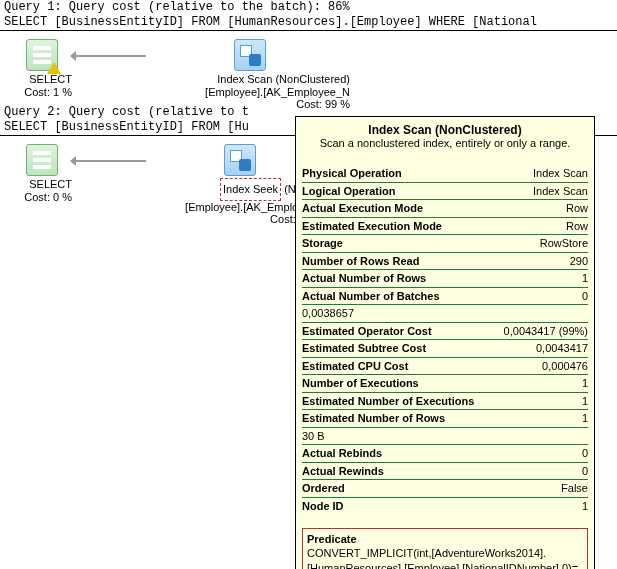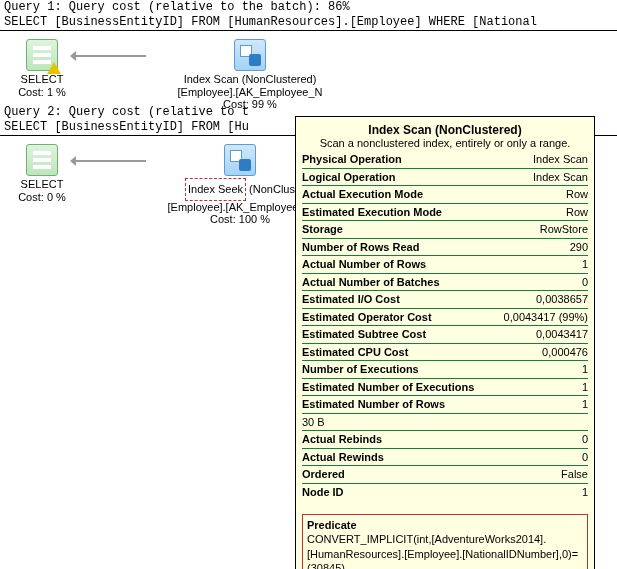--- a/index.html
+++ b/index.html
@@ -21,21 +21,21 @@
     border-bottom: 1px solid #000;
     white-space: pre;
     line-height: 1.25;
   }
   .plan {
     position: relative;
     height: 74px;
   }
   .node {
     position: absolute;
-    text-align: center;
+    text-align: right;
     font-family: Arial, sans-serif;
     font-size: 11px;
     line-height: 1.15;
   }
   .icon {
     width: 32px;
     height: 32px;
     margin: 0 auto 2px;
     position: relative;
   }
@@ -110,21 +110,21 @@
     padding: 4px 6px 6px;
   }
   .tooltip-title {
     text-align: center;
     font-weight: bold;
     font-size: 12px;
     margin: 2px 0 0;
   }
   .tooltip-sub {
     text-align: center;
-    margin-bottom: 2px;
+    margin-bottom: 16px;
   }
   .tt-row {
     display: flex;
     justify-content: space-between;
     border-bottom: 1px solid #15803d;
     line-height: 1.5;
   }
   .tt-row .k { font-weight: bold; }
   .tt-row:last-child { border-bottom: none; }
   .tt-gap { height: 8px; }
@@ -207,21 +207,20 @@
       </div>
       <div class="tt-row">
         <span class="k">Actual Number of Rows</span>
         <span>1</span>
       </div>
       <div class="tt-row">
         <span class="k">Actual Number of Batches</span>
         <span>0</span>
       </div>
       <div class="tt-row">
-        <span class="k">Estimated I/O Cost</span>
         <span>0,0038657</span>
       </div>
       <div class="tt-row">
         <span class="k">Estimated Operator Cost</span>
         <span>0,0043417 (99%)</span>
       </div>
       <div class="tt-row">
         <span class="k">Estimated Subtree Cost</span>
         <span>0,0043417</span>
       </div>

